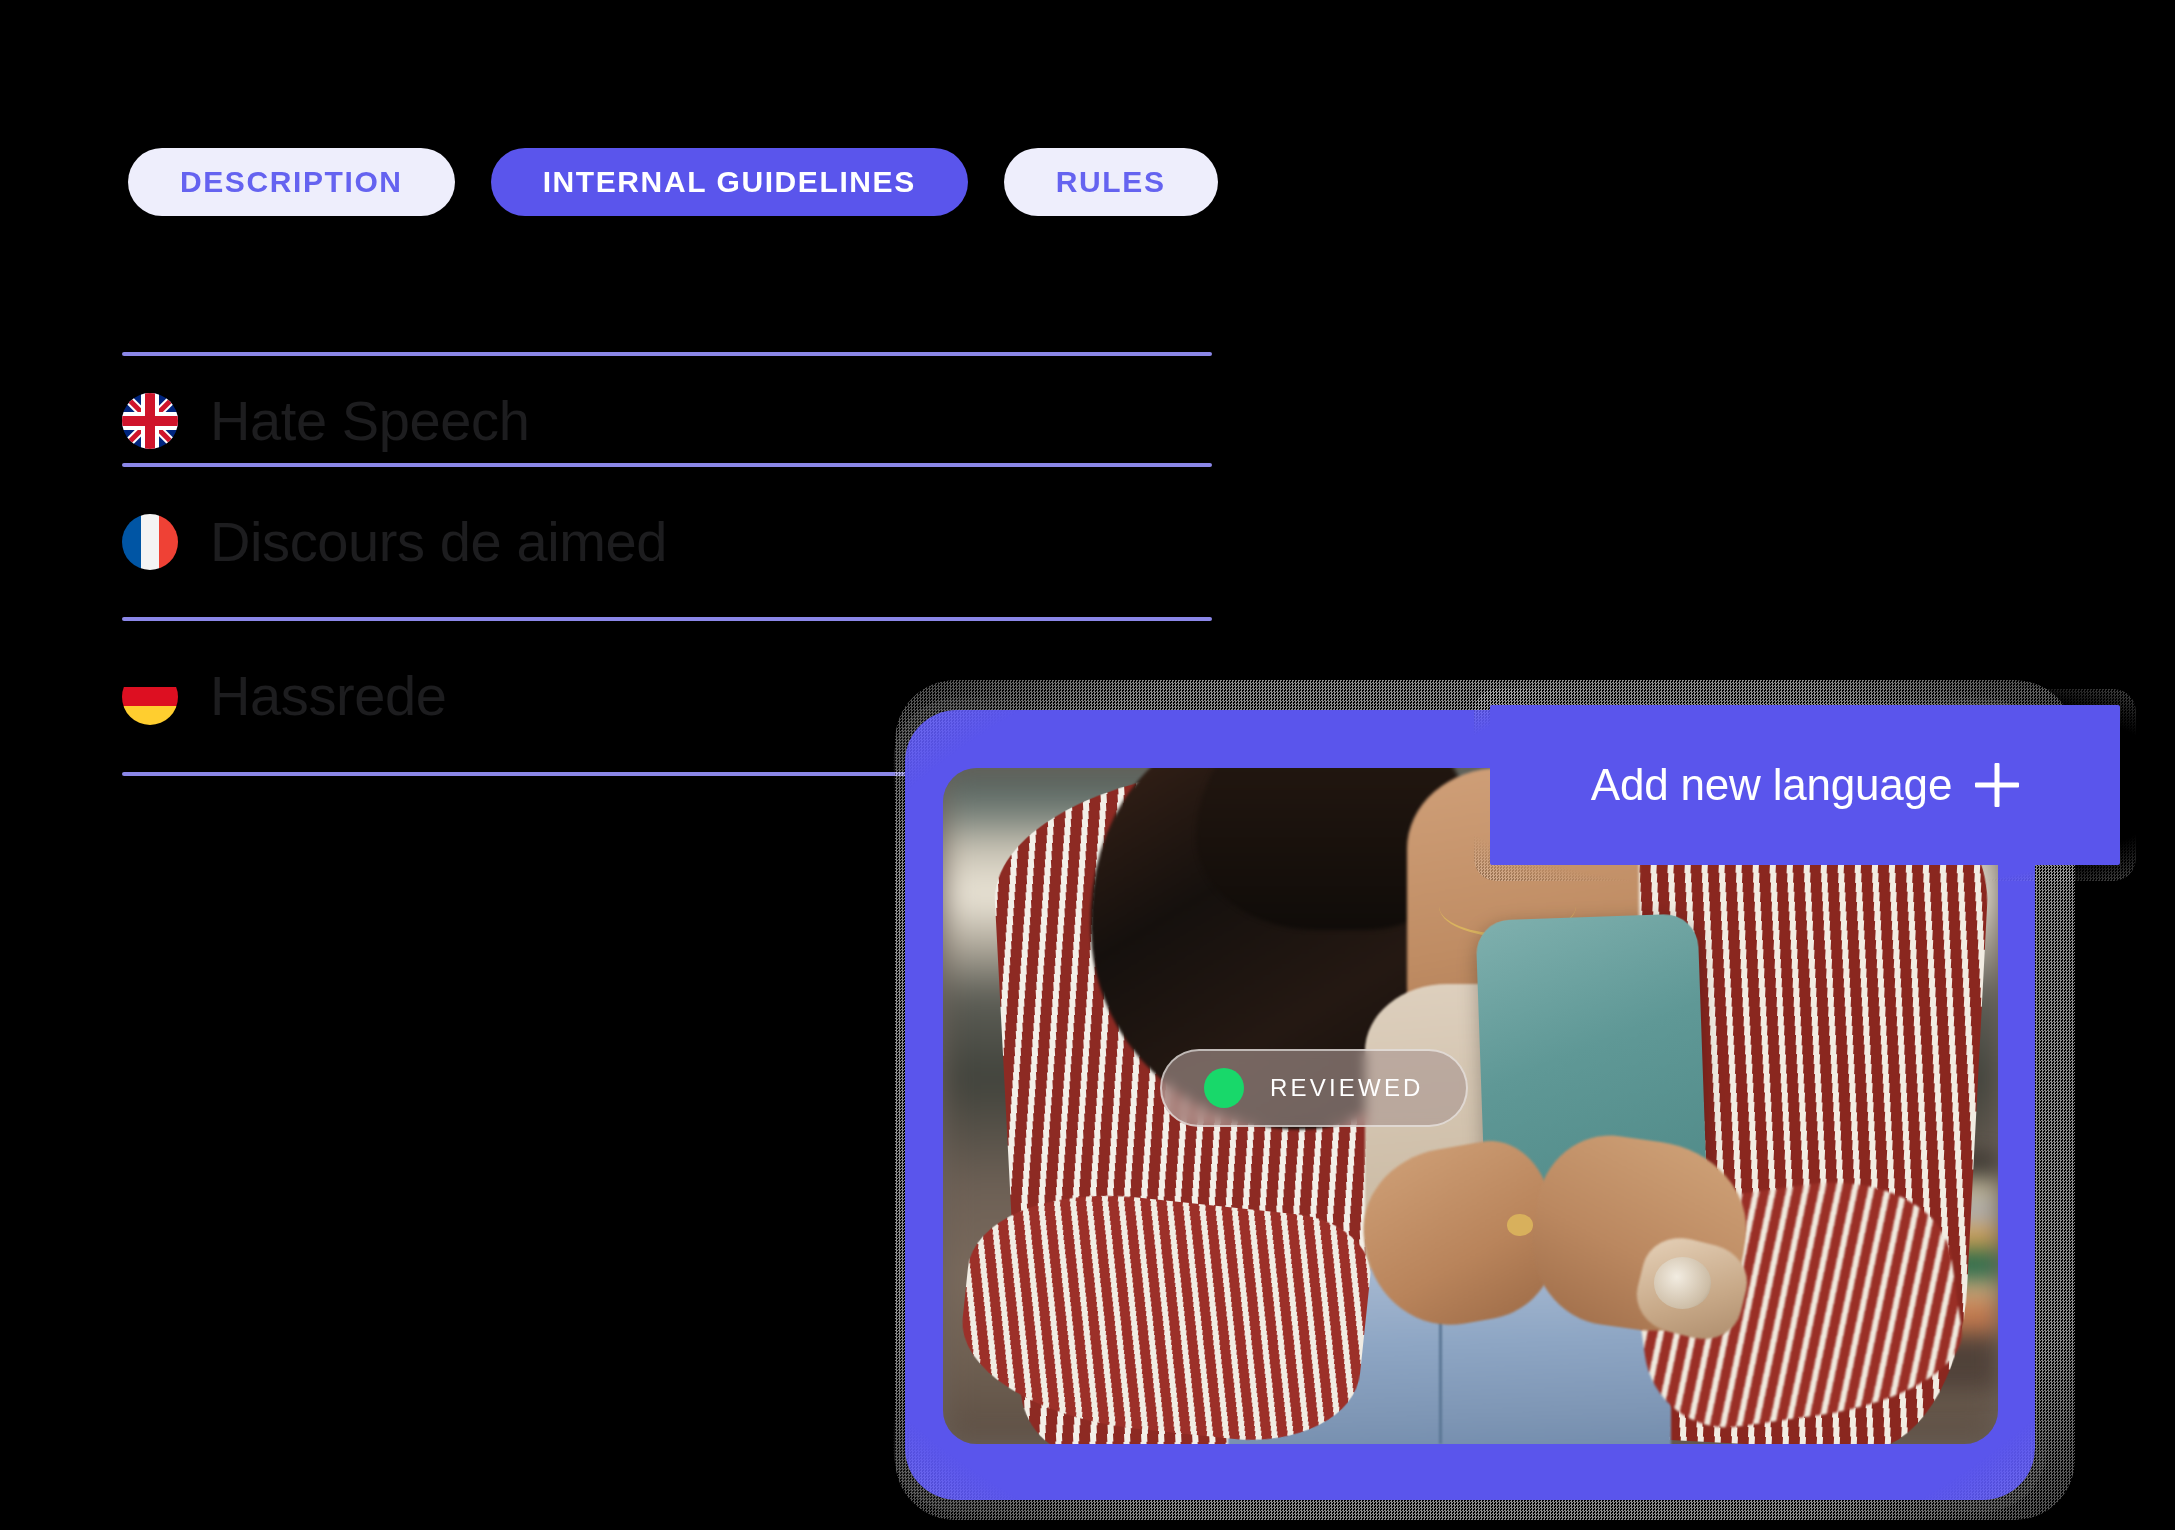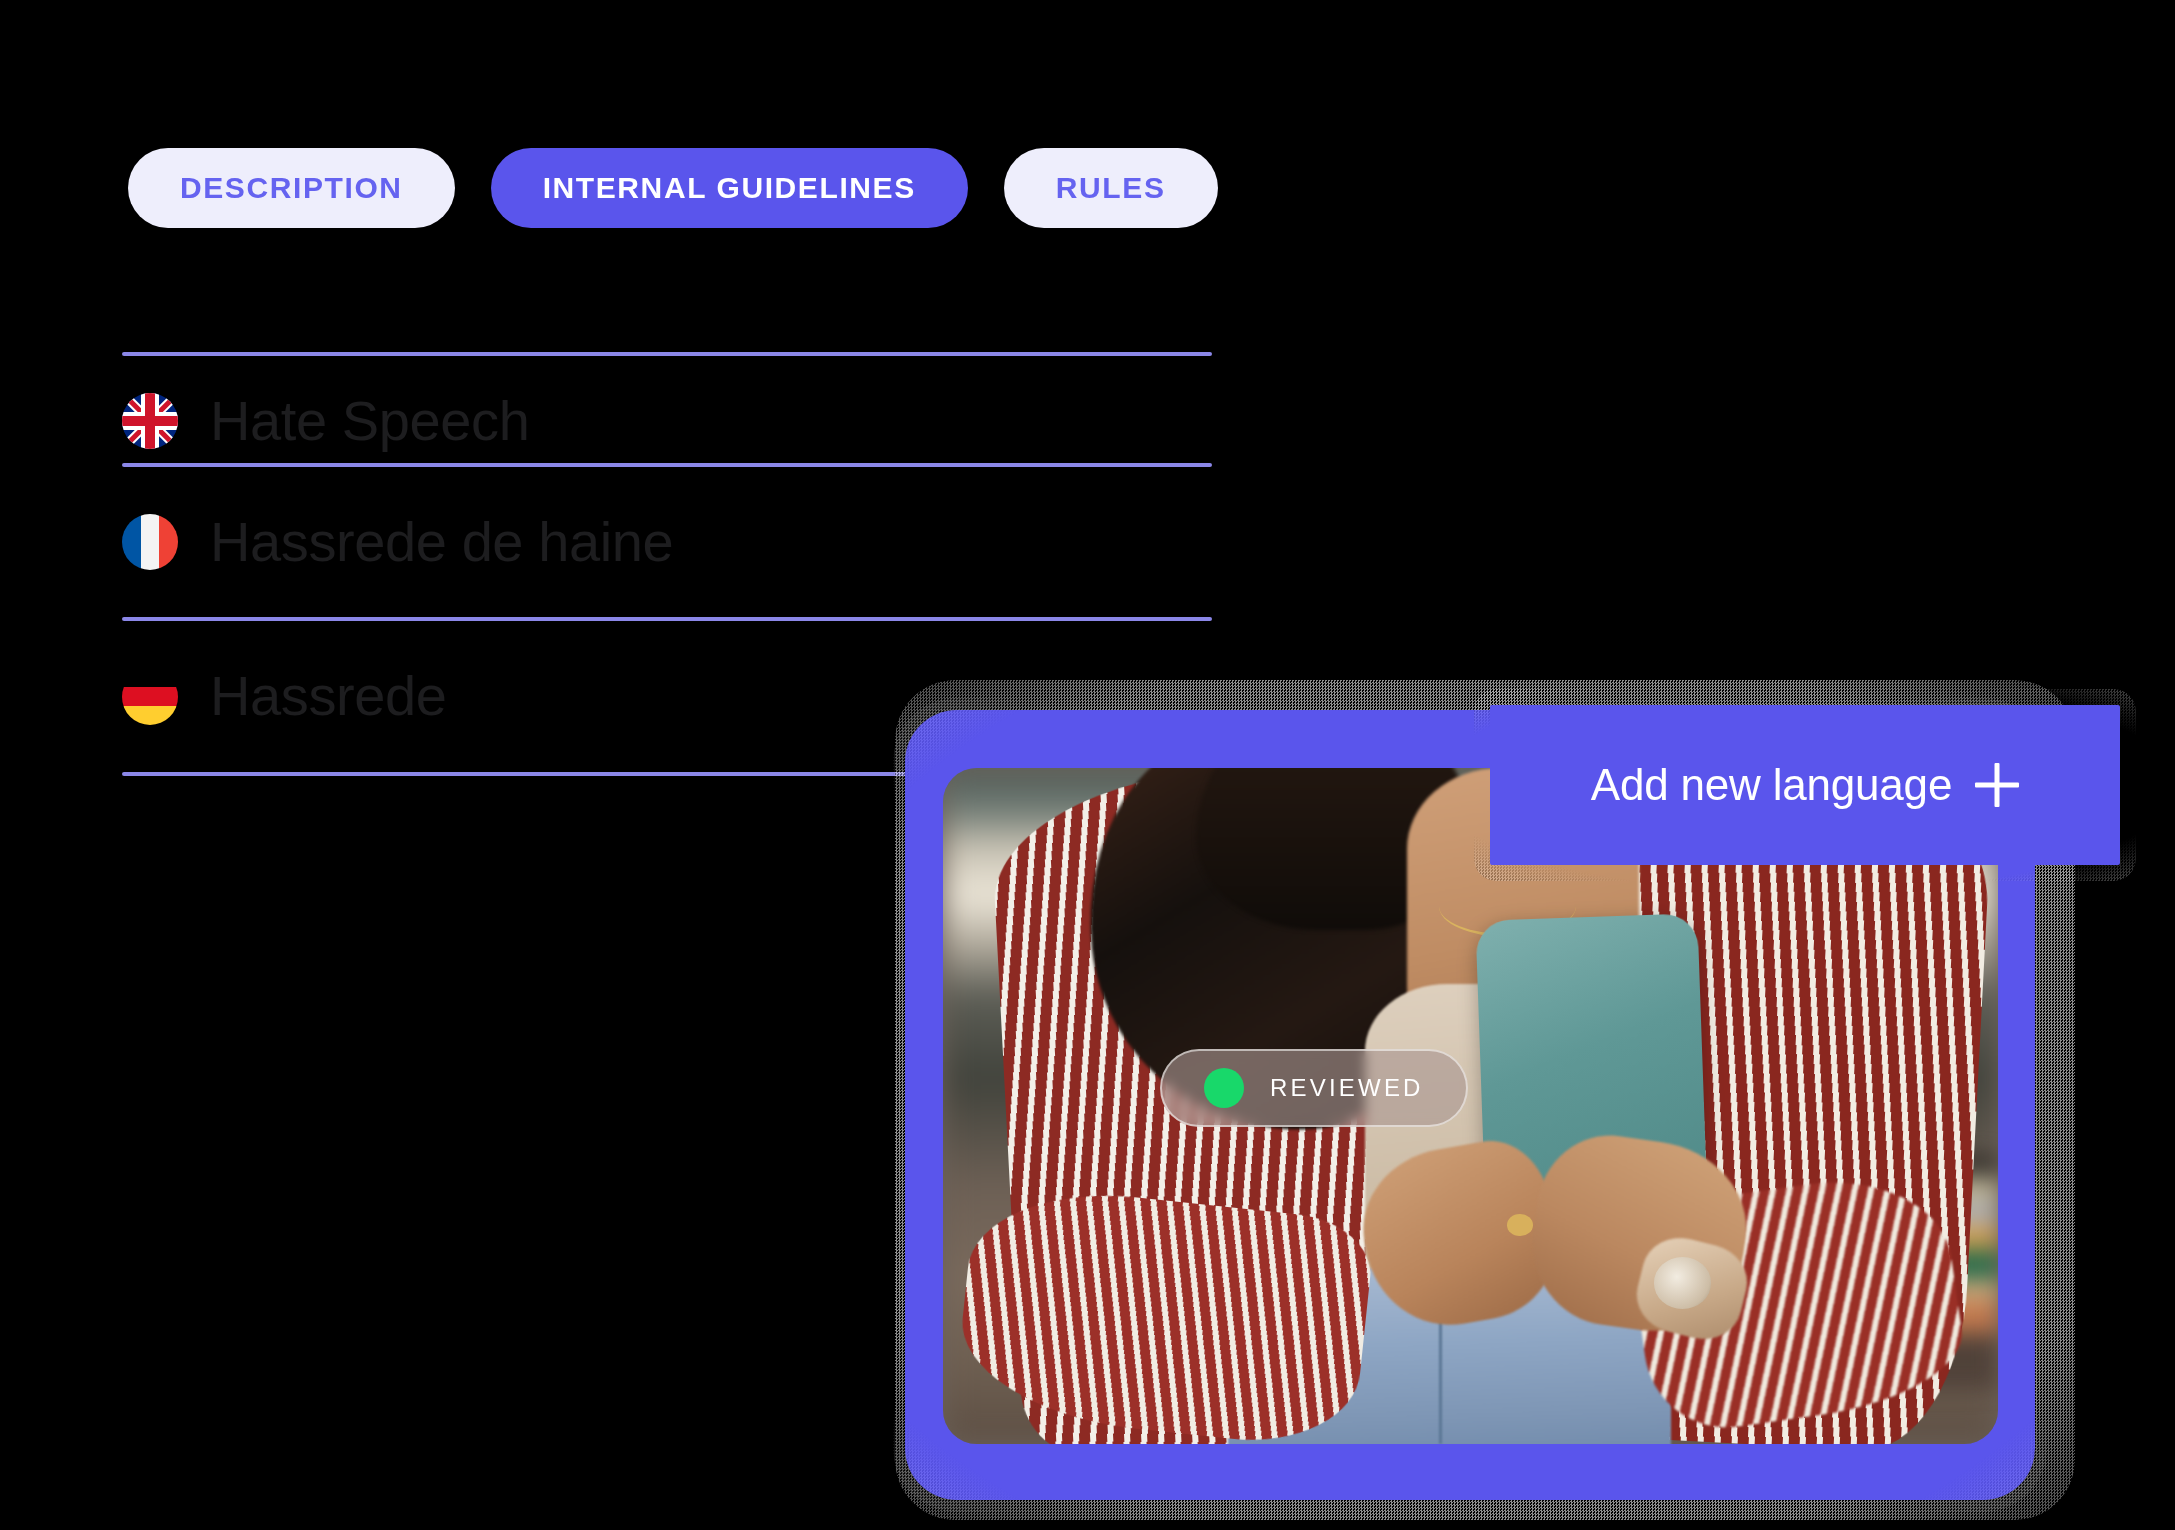--- a/index.html
+++ b/index.html
@@ -24,21 +24,21 @@
     position: absolute;
     left: 128px;
     top: 148px;
     display: flex;
     gap: 36px;
     align-items: center;
   }
   .tab {
     border: none;
     border-radius: 60px;
-    height: 80px;
+    height: 68px;
     display: flex;
     align-items: center;
     justify-content: center;
     padding: 0 52px;
     font-family: "Liberation Sans", sans-serif;
     font-size: 30px;
     font-weight: 700;
     letter-spacing: 1.6px;
     cursor: pointer;
     white-space: nowrap;
@@ -611,21 +611,21 @@
     </div>
 
     <hr class="divider d2">
 
     <div class="lang-row other">
       <span class="flag flag-fr">
         <i class="b"></i>
           <i class="w"></i>
           <i class="r"></i>
       </span>
-      <span class="lang-title">Hassrede de haine</span>
+      <span class="lang-title">Discours de aimed</span>
     </div>
 
     <hr class="divider d3">
 
     <div class="lang-row other">
       <span class="flag flag-de">
         <i class="k"></i>
           <i class="r"></i>
           <i class="g"></i>
       </span>

